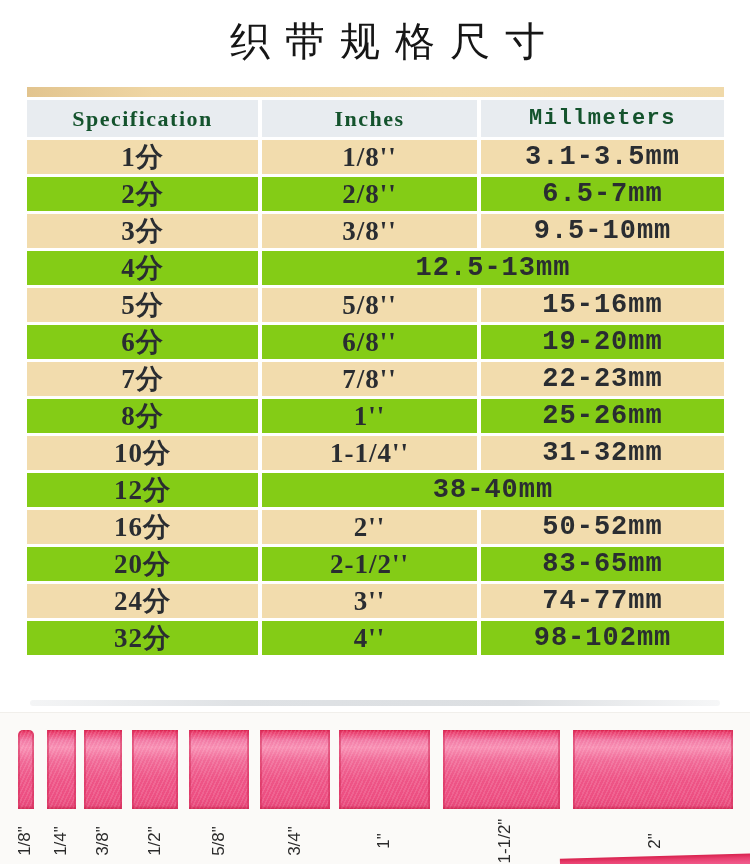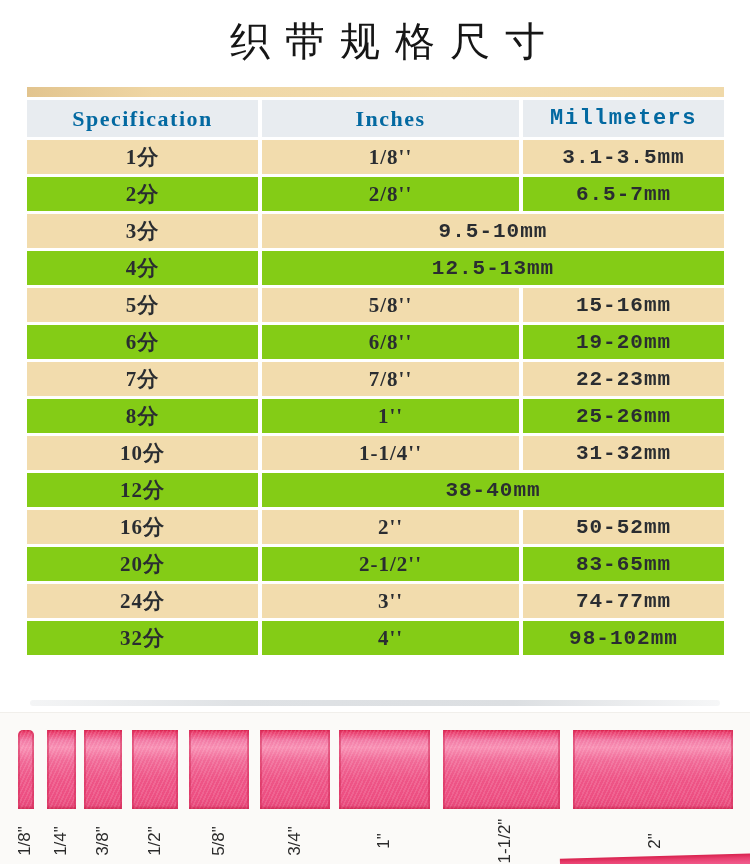--- a/index.html
+++ b/index.html
@@ -16,26 +16,26 @@
   }
   
   .spec-card{position:absolute;left:27px;top:87px;width:697px;}
   .top-sliver{
     height:10px;margin-bottom:3px;
     background:linear-gradient(90deg,#e2c48e 0%,#efd6a4 18%,#f2dcae 60%,#f0d9a9 100%);
   }
   .trow{display:flex;gap:4px;margin-bottom:3px;}
   .cell{
     display:flex;align-items:center;justify-content:center;
-    height:34px;font-size:21px;font-weight:700;color:#2a2d31;
+    height:34px;font-size:27px;font-weight:700;color:#2a2d31;
     letter-spacing:1px;
   }
-  .thead .cell{height:37px;font-size:22px;color:#0369a1;letter-spacing:1.5px;}
+  .thead .cell{height:37px;font-size:22px;color:#14532d;letter-spacing:1.5px;}
   .c1{width:231px;}
-  .c2{width:257px;}
+  .c2{width:215px;}
   .c3{flex:1;font-family:Liberation Mono, monospace;}
   .gray .cell{background:#84cc16;}
   .tan  .cell{background:#f2dcad;}
   .thead .cell{background:#e8ecf0;}
   .card-bottom-edge{
     position:absolute;left:30px;top:700px;width:690px;height:6px;
     border-radius:3px;
     background:linear-gradient(90deg,rgba(210,214,218,.25),#dfe2e5 30%,#dcdfe2 70%,rgba(210,214,218,.2));
   }
   
@@ -104,20 +104,21 @@
       <div class="cell c2">1/8''</div>
       <div class="cell c3">3.1-3.5mm</div>
     </div>
     <div class="trow gray">
       <div class="cell c1">2分</div>
       <div class="cell c2">2/8''</div>
       <div class="cell c3">6.5-7mm</div>
     </div>
     <div class="trow tan">
       <div class="cell c1">3分</div>
+      <div class="cell c2">3/8''</div>
       <div class="cell c3">9.5-10mm</div>
     </div>
     <div class="trow gray">
       <div class="cell c1">4分</div>
       <div class="cell c3">12.5-13mm</div>
     </div>
     <div class="trow tan">
       <div class="cell c1">5分</div>
       <div class="cell c2">5/8''</div>
       <div class="cell c3">15-16mm</div>

